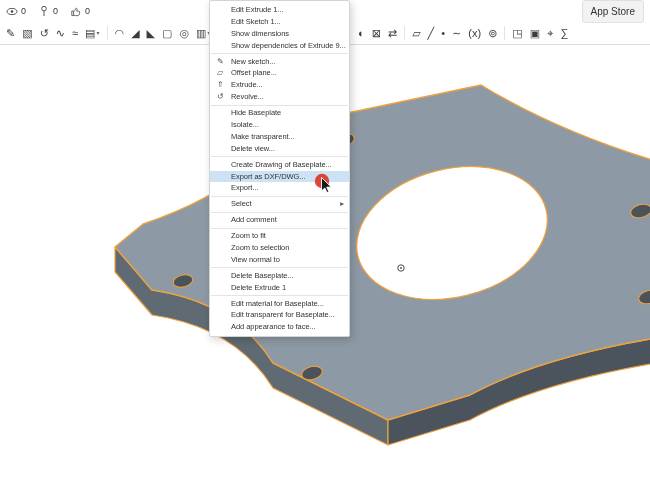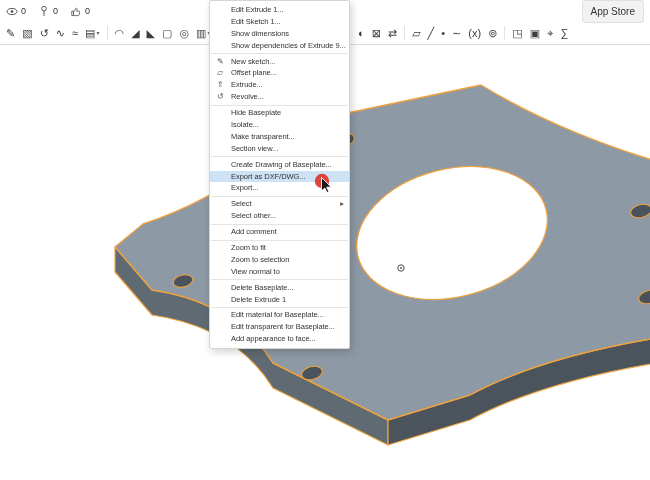--- a/index.html
+++ b/index.html
@@ -153,28 +153,27 @@
   <div class="mrow"><span>Show dependencies of Extrude 9...</span></div>
   <div class="msep"></div>
   <div class="mrow"><i class="mi">✎</i><span>New sketch...</span></div>
   <div class="mrow"><i class="mi">▱</i><span>Offset plane...</span></div>
   <div class="mrow"><i class="mi">⇑</i><span>Extrude...</span></div>
   <div class="mrow"><i class="mi">↺</i><span>Revolve...</span></div>
   <div class="msep"></div>
   <div class="mrow"><span>Hide Baseplate</span></div>
   <div class="mrow"><span>Isolate...</span></div>
   <div class="mrow"><span>Make transparent...</span></div>
-  <div class="mrow"><span>Section view...</span></div>
+  <div class="mrow"><span>Delete view...</span></div>
   <div class="msep"></div>
   <div class="mrow"><span>Create Drawing of Baseplate...</span></div>
   <div class="mrow hl"><span>Export as DXF/DWG...</span></div>
   <div class="mrow"><span>Export...</span></div>
   <div class="msep"></div>
   <div class="mrow submenu"><span>Select</span></div>
-  <div class="mrow"><span>Select other...</span></div>
   <div class="msep"></div>
   <div class="mrow"><span>Add comment</span></div>
   <div class="msep"></div>
   <div class="mrow"><span>Zoom to fit</span></div>
   <div class="mrow"><span>Zoom to selection</span></div>
   <div class="mrow"><span>View normal to</span></div>
   <div class="msep"></div>
   <div class="mrow"><span>Delete Baseplate...</span></div>
   <div class="mrow"><span>Delete Extrude 1</span></div>
   <div class="msep"></div>

